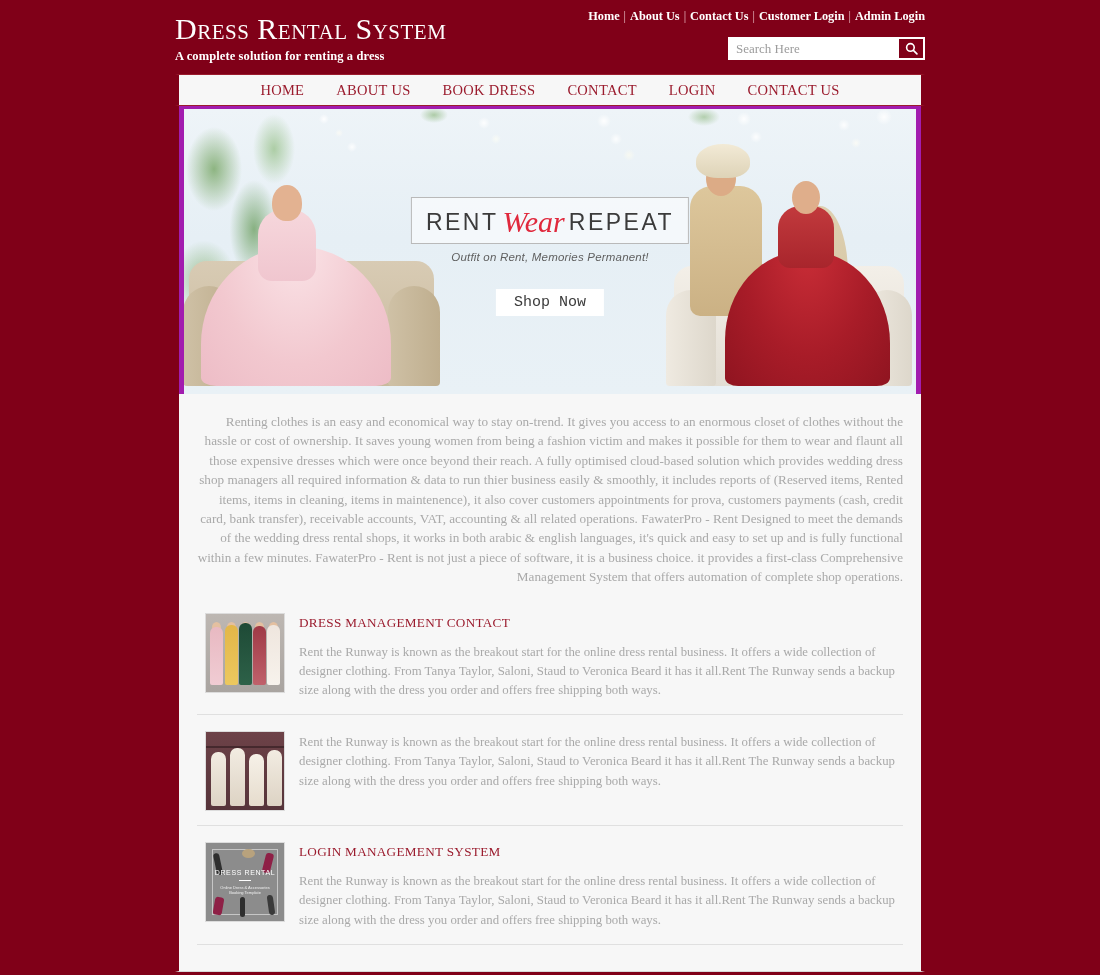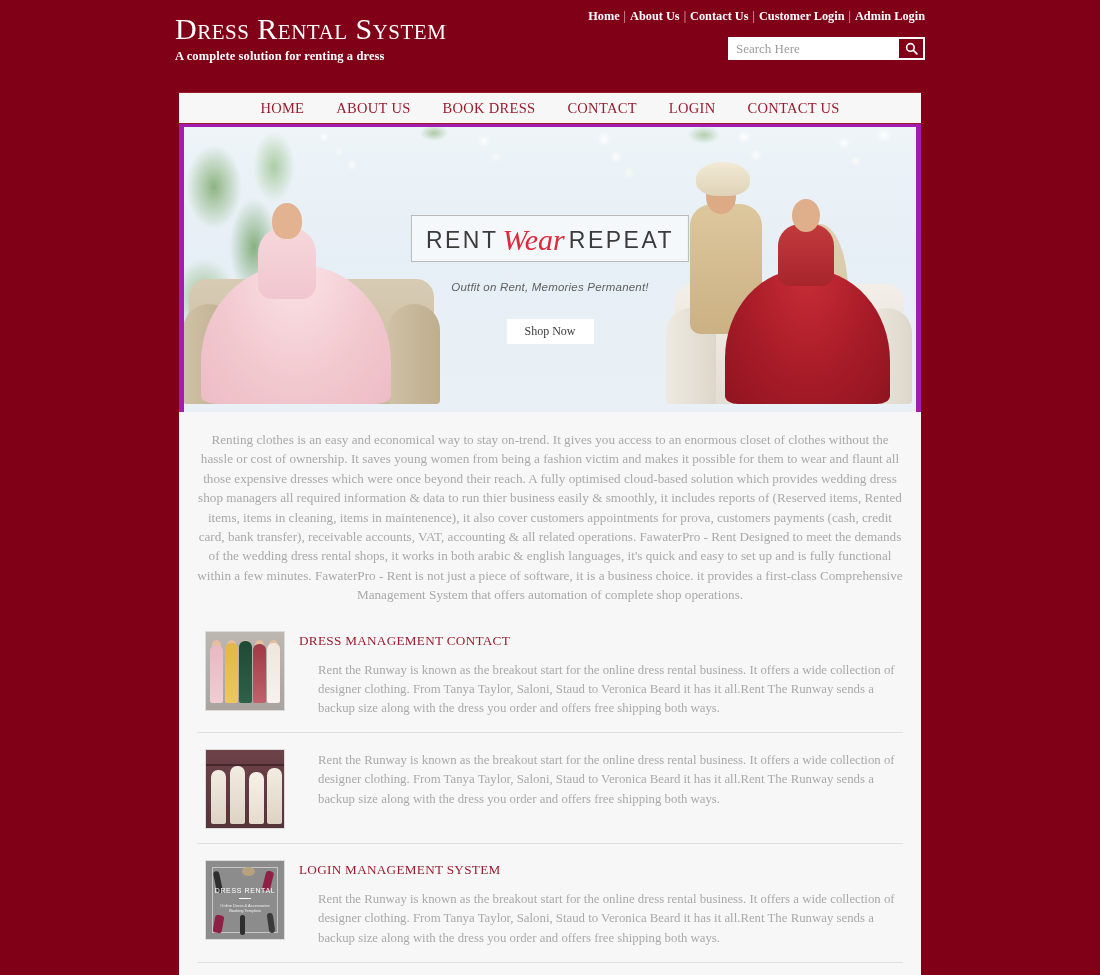--- a/index.html
+++ b/index.html
@@ -19,21 +19,21 @@
   .page {
     width: 1100px;
     height: 975px;
     position: relative;
   }
 
   
   .top-header {
     width: 750px;
     margin: 0 auto;
-    height: 92px;
+    height: 74px;
     position: relative;
     padding-top: 4px;
   }
 
   .brand {
     position: absolute;
     left: 0;
     top: 14px;
   }
 
@@ -361,34 +361,34 @@
   .rent-box .w2 {
     font-family: "Liberation Serif", serif;
     font-style: italic;
     font-size: 30px;
     color: #e0283c;
     padding: 0 4px;
     position: relative;
     top: 2px;
   }
   .tagline {
-    margin-top: 19px;
+    margin-top: 7px;
     font-family: "Liberation Sans", sans-serif;
     font-style: italic;
     font-size: 11.5px;
     color: #5f5f5f;
     letter-spacing: .2px;
   }
   .shop-now {
     display: inline-block;
     margin-top: 26px;
     background: #ffffff;
     color: #3b3b3b;
-    font-family: Liberation Serif, serif;
-    font-size: 12px;
+    font-family: Liberation Mono, monospace;
+    font-size: 15px;
     padding: 5px 18px;
     border: none;
     cursor: pointer;
   }
 
   
   .content {
     background: #f7f7f7;
     border-left: 4px solid #800018;
     border-right: 4px solid #800018;
@@ -404,21 +404,21 @@
     font-weight: normal;
     padding-bottom: 11px;
     border-bottom: 1px solid #c9a3ab;
     margin-bottom: 13px;
   }
 
   .intro-text {
     color: #a9a9a9;
     font-size: 13.2px;
     line-height: 1.47;
-    text-align: center;
+    text-align: right;
     font-family: "Liberation Serif", serif;
   }
 
   .cards { margin-top: 20px; }
 
   .card {
     display: flex;
     gap: 14px;
     padding: 6px 0 14px 8px;
     border-bottom: 1px solid #e0e0e0;
@@ -537,21 +537,20 @@
     font-weight: normal;
     letter-spacing: .3px;
     margin-bottom: 12px;
   }
 
   .card-text {
     color: #a9a9a9;
     font-size: 12.8px;
     line-height: 1.5;
     font-family: "Liberation Serif", serif;
-    margin-left: 19px;
   }
 </style>
 </head>
 <body>
 
 <div class="page">
 
   <div class="top-header">
 
     <div class="brand">

